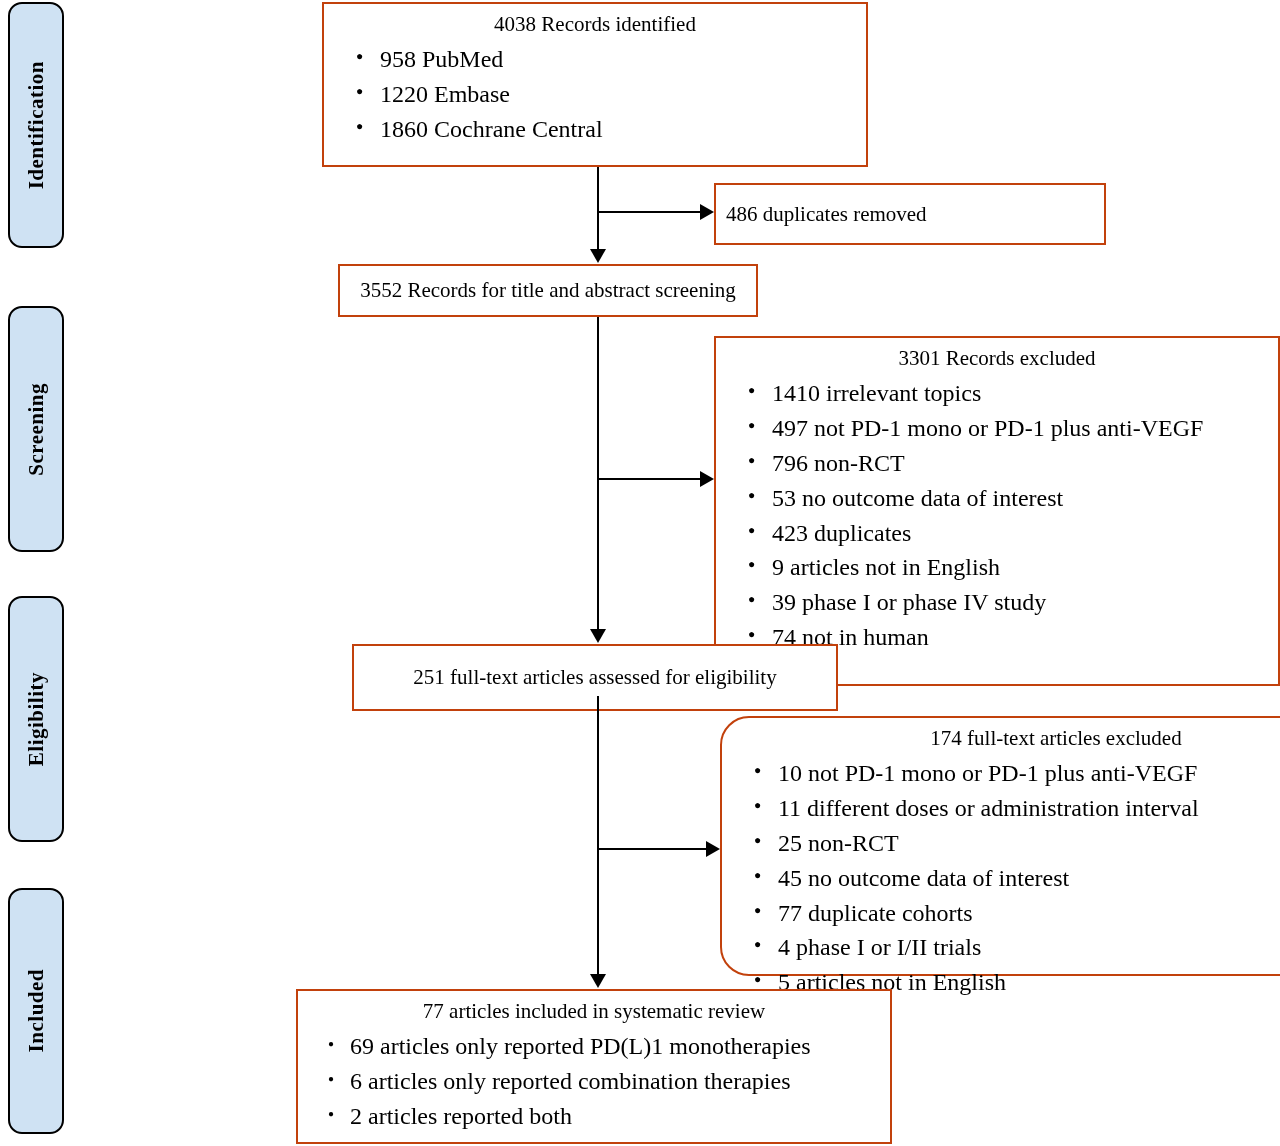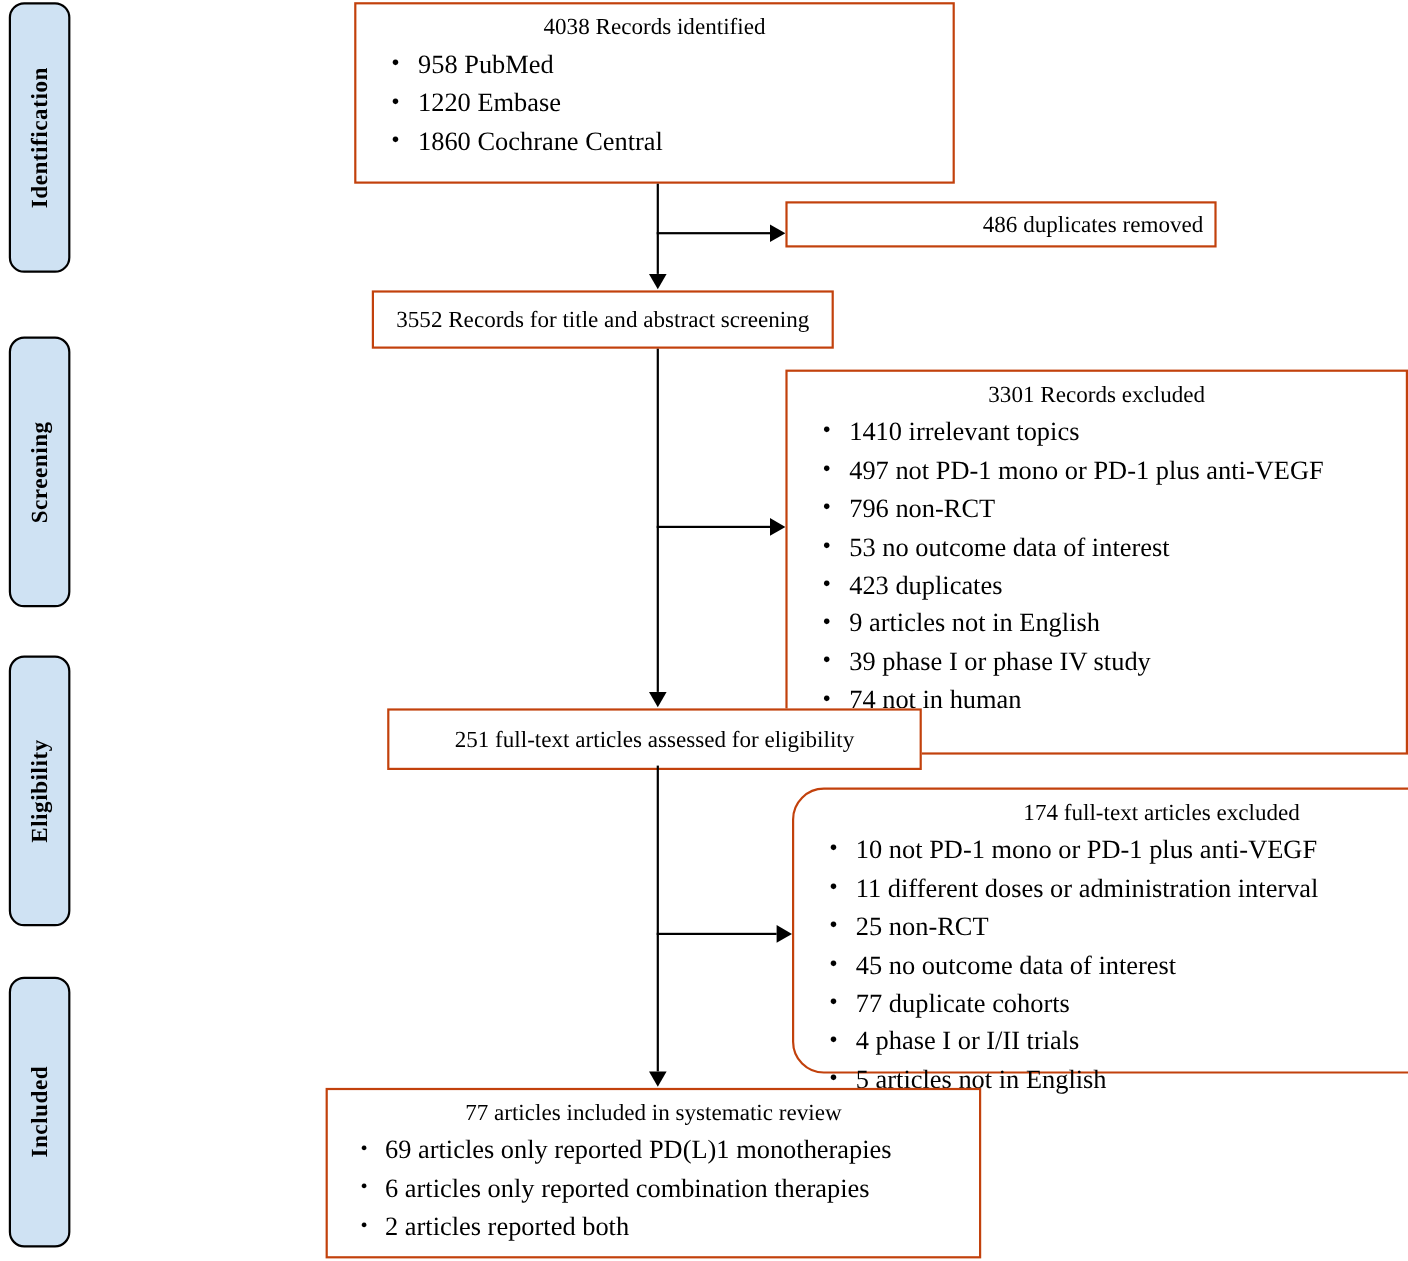--- a/index.html
+++ b/index.html
@@ -88,24 +88,24 @@
   }
   ul.bullets.small-bullet li { padding-left: 42px; }
   ul.bullets.small-bullet li::before {
     left: 20px;
     font-size: 10px;
     line-height: 2.9;
   }
 
   
   #box-identified  { left: 322px; top: 2px;   width: 546px; height: 165px; }
-  #box-duplicates  { left: 714px; top: 183px; width: 392px; height: 42px;  display:flex; align-items:center; justify-content:flex-end; }
+  #box-duplicates  { left: 714px; top: 183px; width: 392px; height: 62px;  display:flex; align-items:center; justify-content:flex-start; }
   #box-screening   { left: 338px; top: 264px; width: 420px; height: 53px;  display:flex; align-items:center; justify-content:center; }
   #box-excluded1   { left: 714px; top: 336px; width: 566px; height: 350px; }
-  #box-fulltext    { left: 352px; top: 644px; width: 486px; height: 56px;  display:flex; align-items:center; justify-content:center; }
+  #box-fulltext    { left: 352px; top: 644px; width: 486px; height: 67px;  display:flex; align-items:center; justify-content:center; }
   #box-excluded2   { left: 720px; top: 716px; width: 672px; height: 260px; border-radius: 29px; }
   #box-included    { left: 296px; top: 989px; width: 596px; height: 155px; }
 
   
   .vline, .hline {
     position: absolute;
     background: #000000;
   }
   .vline { width: 2px; }
   .hline { height: 2px; }

